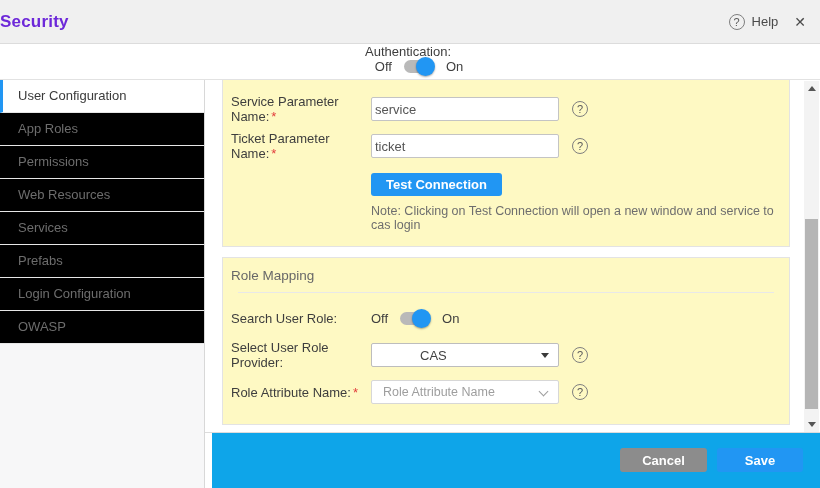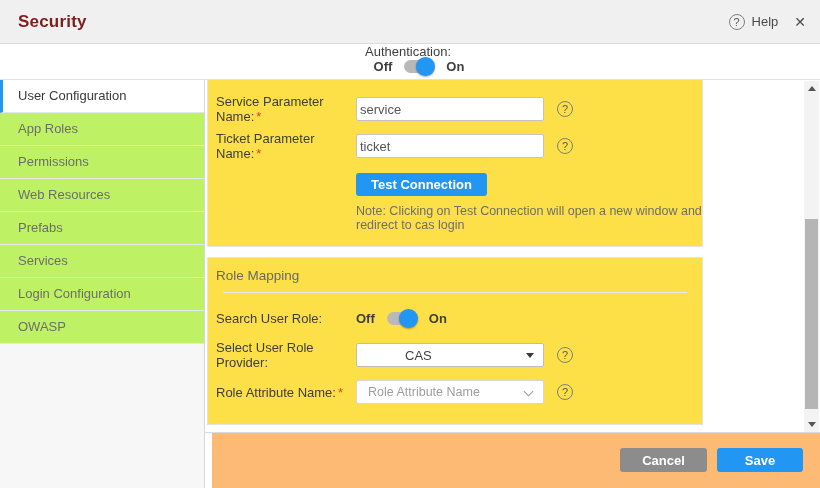--- a/index.html
+++ b/index.html
@@ -3,53 +3,53 @@
 <meta charset="utf-8">
 <style>
   * { margin:0; padding:0; box-sizing:border-box; }
   html,body { background:#e9e9e9; }
   body { font-family:"Liberation Sans","DejaVu Sans",sans-serif; }
   .app { position:relative; width:820px; height:488px; background:#fff; overflow:hidden; }
 
   
   .header { height:44px; background:#f0f0f0; border-bottom:1px solid #dcdcdc;
             display:flex; align-items:center; justify-content:space-between; }
-  .title { font-size:17px; font-weight:bold; color:#7f1d1d; margin-left:18px; letter-spacing:.2px; }
+  .title { font-size:17px; font-weight:bold; color:#6d28d9; letter-spacing:.2px; }
   .header-right { display:flex; align-items:center; margin-right:14px; }
   .icon-circle { display:inline-block; width:16px; height:16px; border:1px solid #7f7f7f;
                  border-radius:50%; font-size:11px; line-height:15px; text-align:center;
                  color:#5a5a5a; cursor:pointer; flex:0 0 auto; }
   .help-text { font-size:13px; color:#4a4a4a; margin:0 16px 0 7px; cursor:pointer; }
   .close-x { font-size:14px; color:#4a4a4a; cursor:pointer; }
 
   
   .auth-row { height:36px; background:#fff; border-bottom:1px solid #e2e2e2;
               display:flex; align-items:center; padding-left:18px;flex-direction:column; }
   .auth-label { font-size:13px; color:#3d3d3d; margin-right:22px; }
   .switch-group { display:flex; align-items:center; gap:12px; }
-  .sw-label { font-size:13px; color:#3f3f3f;font-weight:bold; }
+  .sw-label { font-size:13px; color:#3f3f3f; }
   .switch { position:relative; width:30px; height:13px; background:#b9b9b9;
             border-radius:7px; cursor:pointer; }
   .switch .knob { position:absolute; top:-3px; right:-1px; width:19px; height:19px;
                   border-radius:50%; background:var(--accent,#2196f3);
                   box-shadow:0 1px 2px rgba(0,0,0,.35); }
 
   
   .body { display:flex; height:408px; }
   .sidebar { width:205px; background:#f7f7f8; border-right:1px solid #d8d8d8; }
   .side-item { height:33px; line-height:32px; padding-left:18px; font-size:13px;
-               color:#6d6d6d; border-bottom:1px solid #e6e6e6; background:#bef264; cursor:pointer; }
+               color:#6d6d6d; border-bottom:1px solid #e6e6e6; background:#000000; cursor:pointer; }
   .side-item.active { background:#fff; border-left:3px solid var(--accent,#2196f3);
                       padding-left:15px; color:#3a3a3a; }
 
   
   .main { position:relative; flex:1; background:#fff; }
   .viewport { position:absolute; top:0; left:0; right:0; height:353px;
               border-bottom:1px solid #dcdcdc; }
-  .panel { position:absolute; left:2px; width:496px; background:#fde047;
+  .panel { position:absolute; left:17px; width:568px; background:#fef9c3;
            border:1px solid #e3e3e3; }
   .panel-cas { top:0; height:167px; border-top:none; }
   .panel-role { top:177px; height:168px; }
 
   .field-row { display:flex; align-items:center; margin-left:8px; margin-top:13px; height:24px; }
   .field-row.first { margin-top:17px; }
   .f-label { width:140px; font-size:13px; color:#3e3e3e; flex:0 0 auto; }
   .req { color:var(--required,#e23c3c); margin-left:2px; }
   .text-input { width:188px; height:24px; border:1px solid #c4c4c4; background:#fff;
                 font-size:13px; color:#555; padding:0 3px; border-radius:2px;
@@ -83,21 +83,21 @@
             align-items:center; justify-content:center; cursor:pointer; }
   .sb-up { top:1px; } .sb-down { bottom:1px; }
   .tri-up { width:0; height:0; border-left:4px solid transparent; border-right:4px solid transparent;
             border-bottom:5px solid #555; }
   .tri-down { width:0; height:0; border-left:4px solid transparent; border-right:4px solid transparent;
               border-top:5px solid #555; }
   .sb-thumb { position:absolute; left:1px; width:13px; top:138px; height:190px;
               background:#b5b5b5; cursor:pointer; }
 
   
-  .footer { position:absolute; left:7px; right:0; bottom:0; height:55px; background:#fdba74; }
+  .footer { position:absolute; left:7px; right:0; bottom:0; height:55px; background:#0ea5e9; }
   .btn { position:absolute; top:15px; height:24px; border:none; border-radius:3px;
          color:#fff; font-size:13px; font-weight:bold; font-family:inherit; cursor:pointer; }
   .btn-cancel { right:113px; width:87px; background:#8c8c8c; }
   .btn-save { right:17px; width:86px; background:var(--accent,#2196f3); }
 </style>
 </head>
 <body>
 
 <div class="app">
 
@@ -121,22 +121,22 @@
     </div>
   </div>
 
   <div class="body">
 
     <nav class="sidebar">
       <div class="side-item active">User Configuration</div>
       <div class="side-item">App Roles</div>
       <div class="side-item">Permissions</div>
       <div class="side-item">Web Resources</div>
+      <div class="side-item">Services</div>
       <div class="side-item">Prefabs</div>
-      <div class="side-item">Services</div>
       <div class="side-item">Login Configuration</div>
       <div class="side-item">OWASP</div>
     </nav>
 
     <div class="main">
       <div class="viewport">
 
         <section class="panel panel-cas">
           <div class="field-row first">
             <span class="f-label"><span>Service Parameter Name:</span><span class="req">*</span></span>
@@ -144,21 +144,21 @@
             <span class="icon-circle help-icon">?</span>
           </div>
           <div class="field-row">
             <span class="f-label"><span>Ticket Parameter Name:</span><span class="req">*</span></span>
             <input class="text-input" type="text" value="ticket" style="">
             <span class="icon-circle help-icon">?</span>
           </div>
           <div class="btn-row">
             <button class="btn-test">Test Connection</button>
           </div>
-          <div class="note">Note: Clicking on Test Connection will open a new window and redirect to cas login</div>
+          <div class="note">Note: Clicking on Test Connection will open a new window and service to cas login</div>
         </section>
 
         <section class="panel panel-role">
           <div class="panel-title">Role Mapping</div>
           <div class="divider"></div>
 
           <div class="field-row">
             <span class="f-label">Search User Role:</span>
             <div class="switch-group">
               <span class="sw-label">Off</span>

